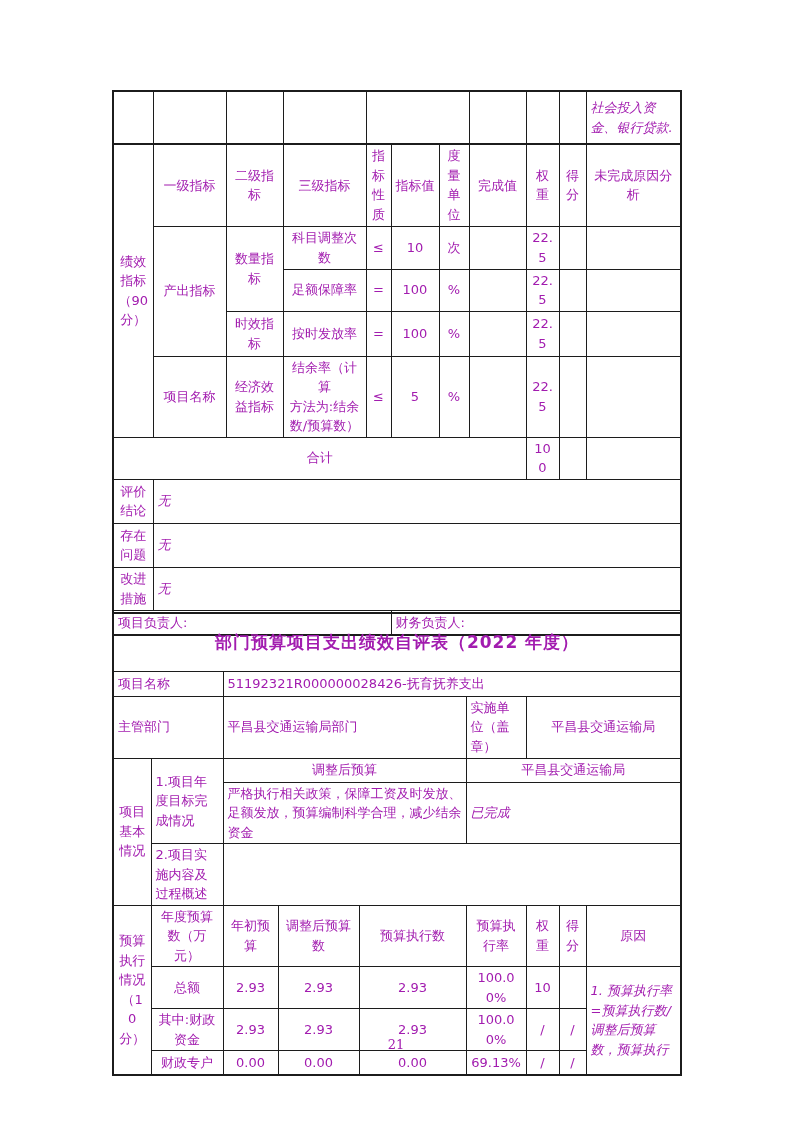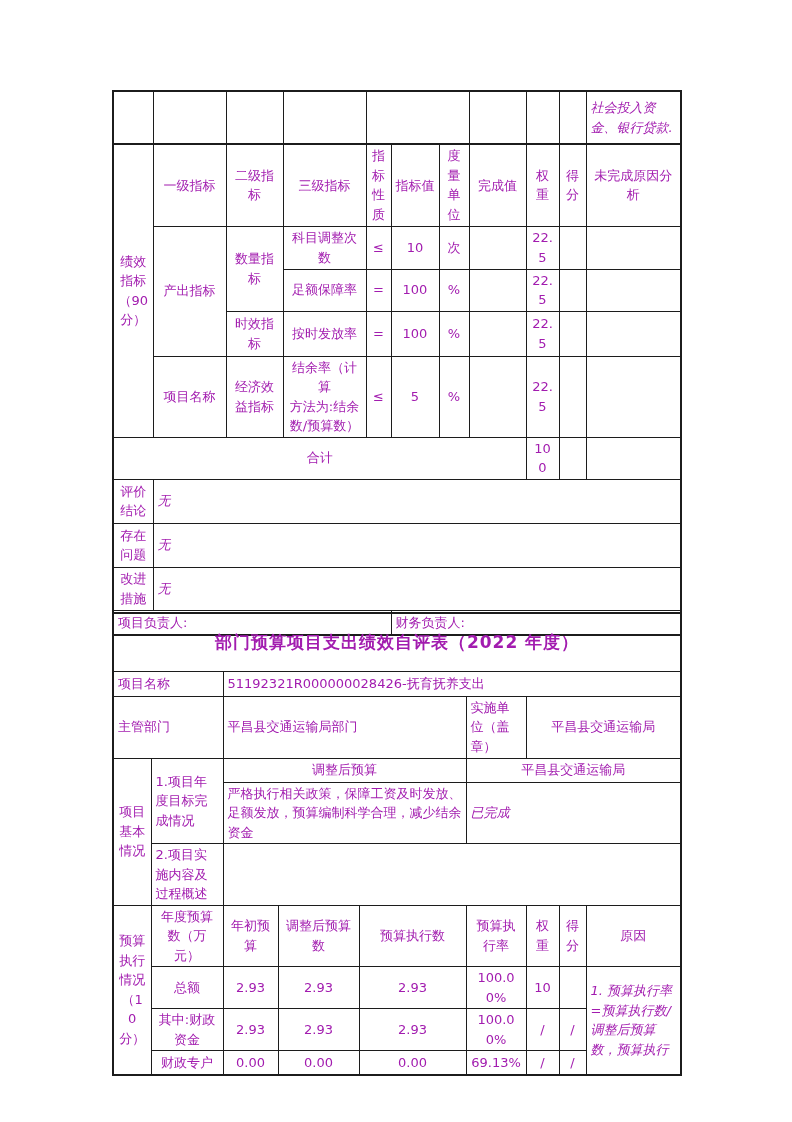--- a/index.html
+++ b/index.html
@@ -294,13 +294,14 @@
       <td>0.00</td>
       <td>0.00</td>
       <td>0.00</td>
       <td>69.13%</td>
       <td>/</td>
       <td>/</td>
     </tr>
   </tbody>
     </table>
 
+  <div class="pagenum">21</div>
 </div>
 
 </body></html>

